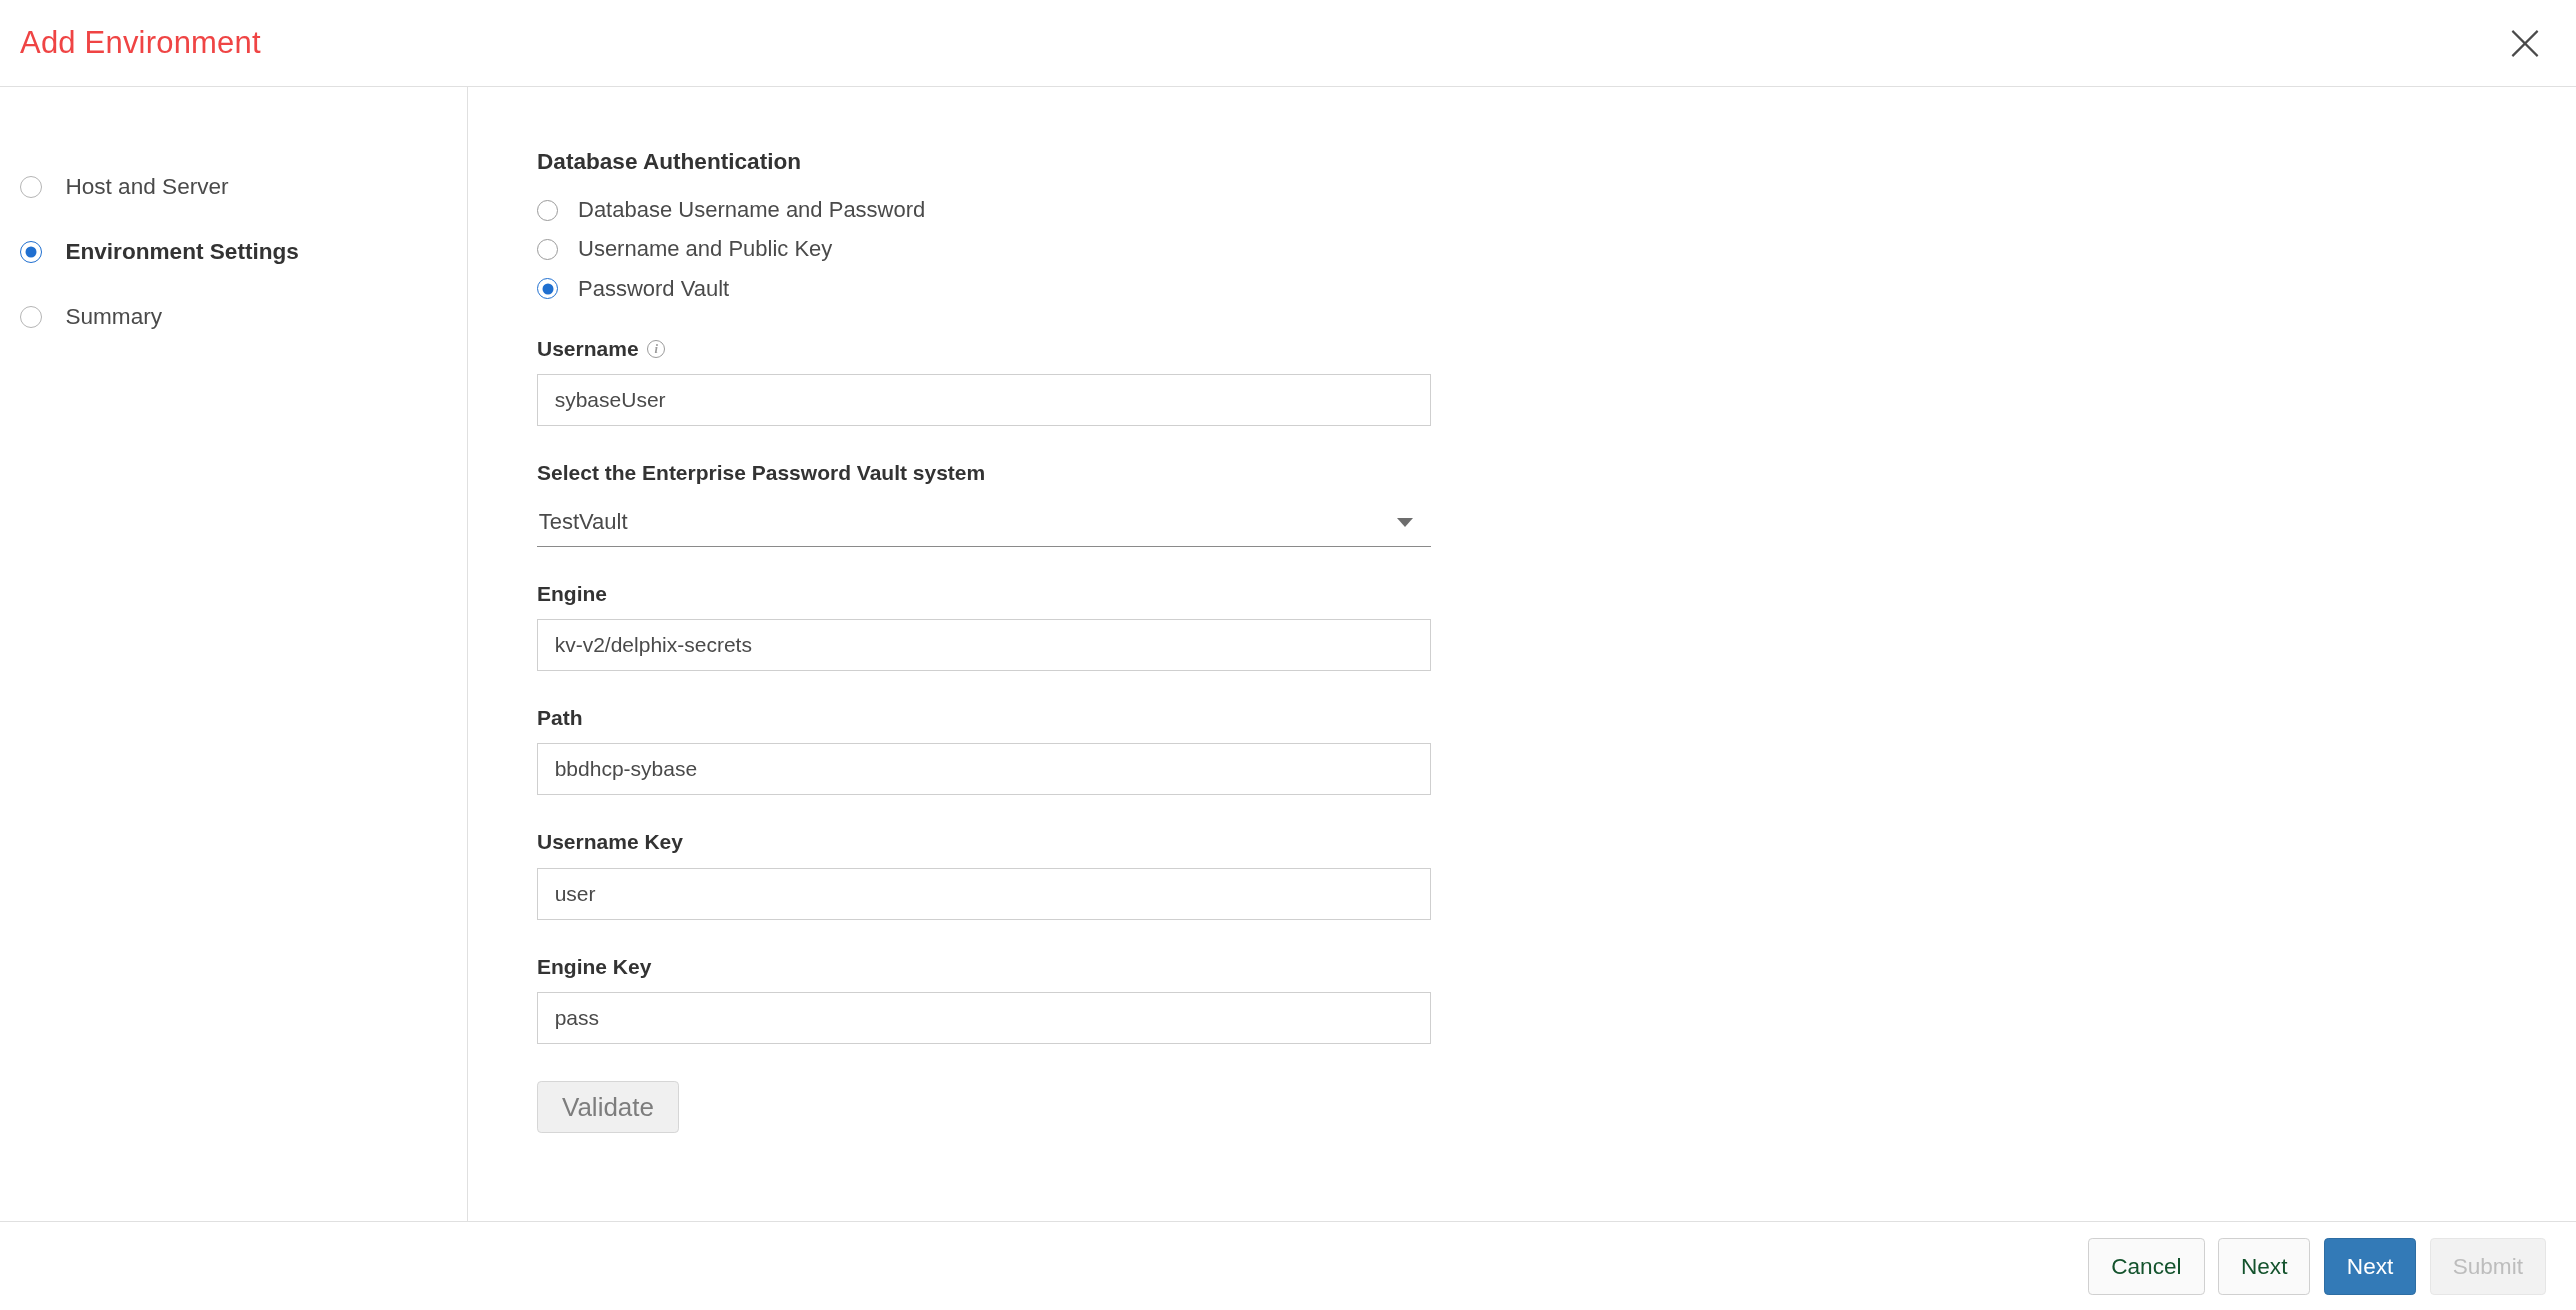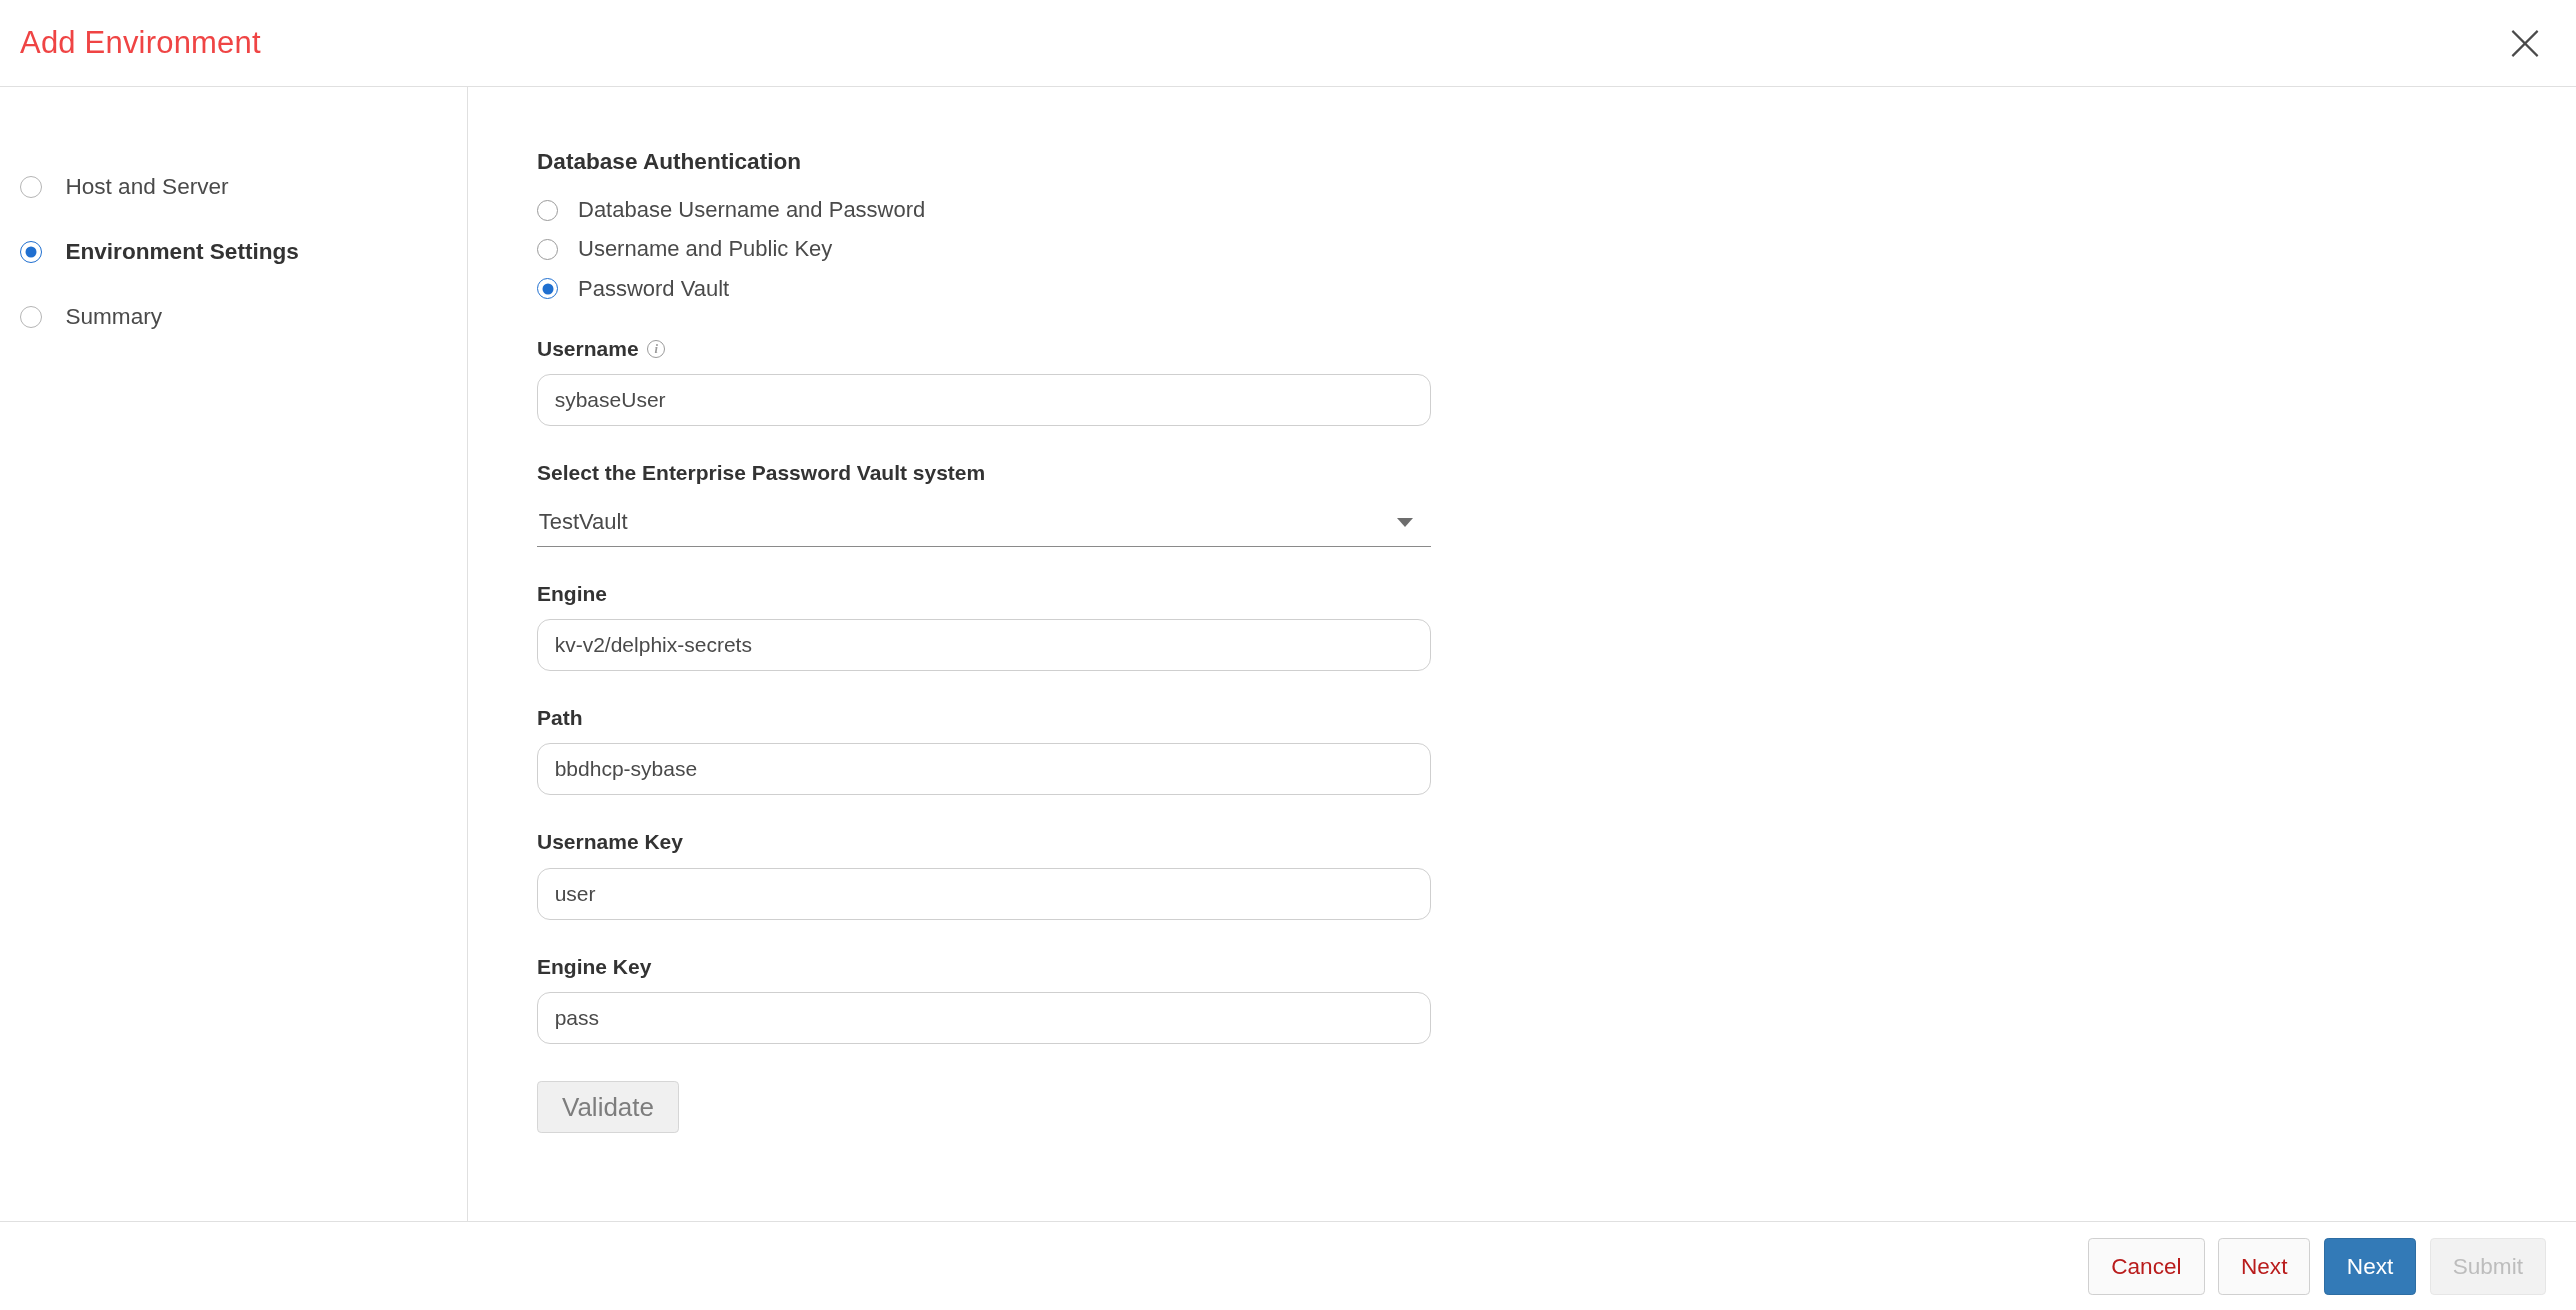--- a/index.html
+++ b/index.html
@@ -172,21 +172,21 @@
     font-style: italic;
     font-family: "Liberation Serif", serif;
     margin-left: 8.4px;
     line-height: 1;
   }
 
   .text-input {
     width: 894px;
     height: 52px;
     border: 0.8px solid #cfcfcf;
-    border-radius: 13px;
+    border-radius: 0;
     background: #fff;
     font-size: 21px;
     color: #4a4a4a;
     padding: 0 16.7px;
     font-family: "Liberation Sans", sans-serif;
     display: flex;
     align-items: center;
   }
 
   .select-wrap {
@@ -241,21 +241,21 @@
     height: 57px;
     min-width: 90px;
     padding: 0 22px;
     border-radius: 4.2px;
     font-size: 22.6px;
     display: flex;
     align-items: center;
     justify-content: center;
     border: 0.8px solid #d0d0d0;
     background: #fafafa;
-    color: #b91c1c;
+    color: #14532d;
     cursor: pointer;
   }
   .btn.primary {
     background: #337ab7;
     border-color: #2d6da3;
     color: #ffffff;
   }
   .btn.disabled {
     background: #f2f2f2;
     border-color: #e6e6e6;

